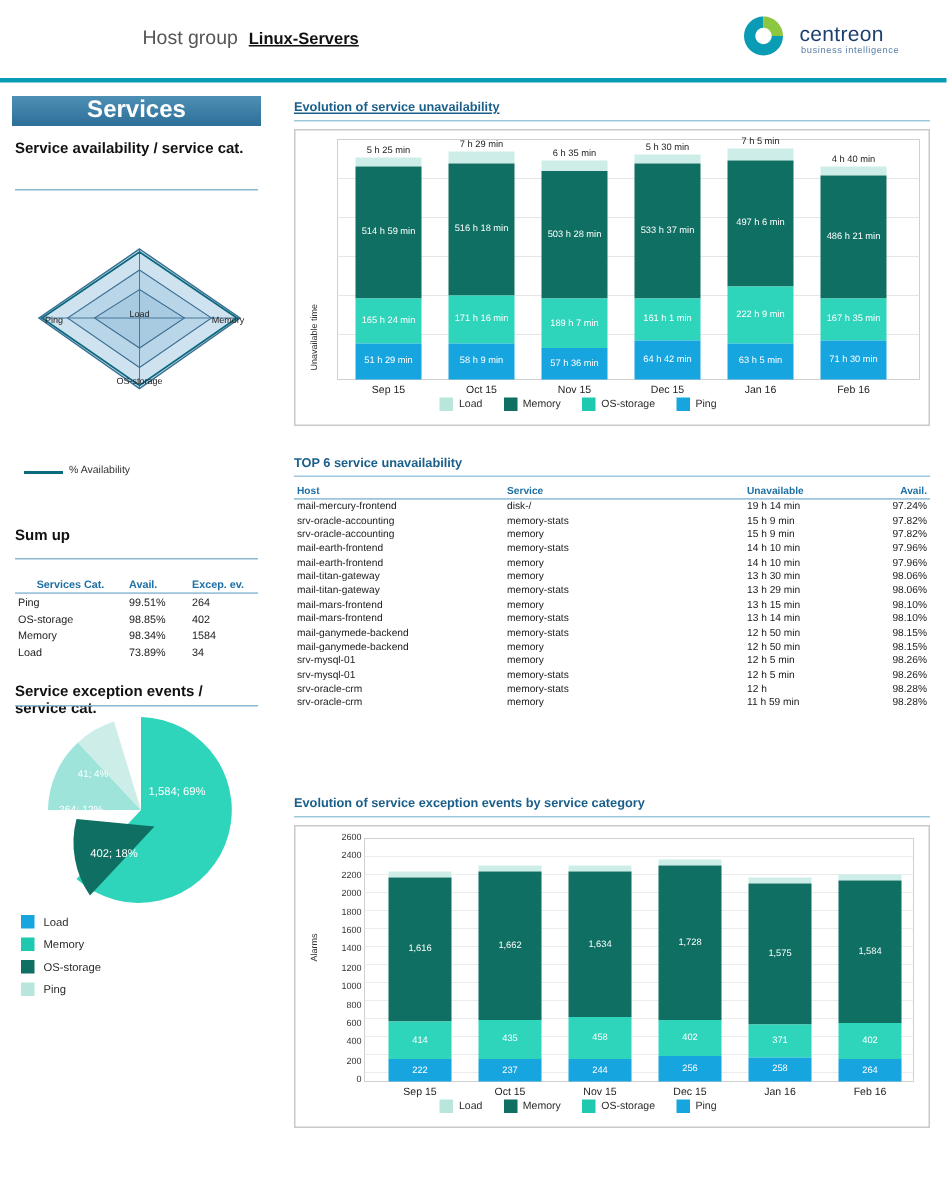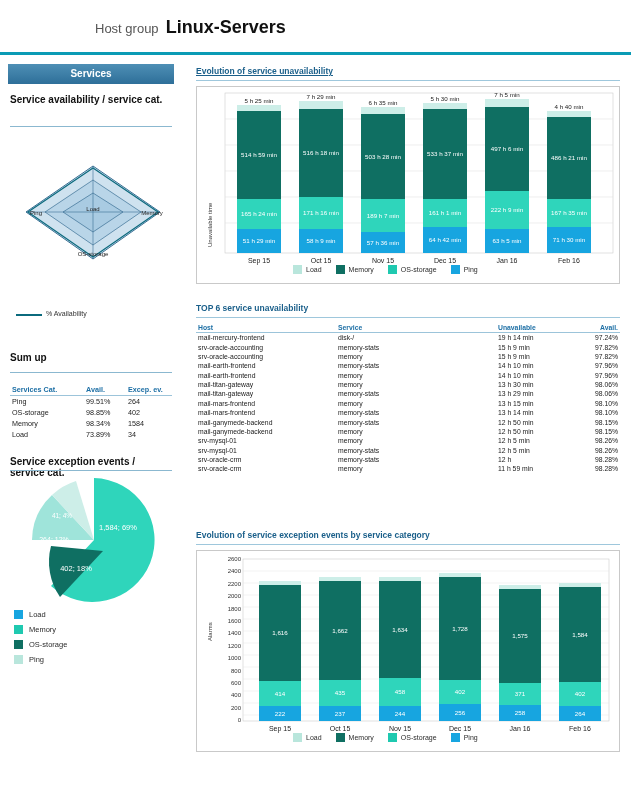--- a/index.html
+++ b/index.html
@@ -15,46 +15,46 @@
   }
   
   .header {
     position: absolute; left:0; top:0; width:631px; height:52px;
     background:#fff;
   }
   .header-title {
     position:absolute; left:95px; top:17px;
     font-size:13px; color:#555;
   }
-  .header-title b { color:#111; font-size:18px; }
+  .header-title b { color:#111; font-size:11px;text-decoration:underline; }
   .header-rule {
     position:absolute; left:0; top:52px; width:631px; height:3px;
     background:#0a9bb5;
   }
   .logo { position:absolute; right:12px; top:8px; width:130px; height:34px; }
   .logo-text { position:absolute; left:44px; top:6px; font-size:14px; color:#1d3f6e; letter-spacing:.2px;}
   .logo-sub { position:absolute; left:45px; top:22px; font-size:6.2px; color:#5b7fa8; letter-spacing:.4px;}
   
   .services-bar {
     position:absolute; left:8px; top:64px; width:166px; height:20px;
     background:#3b7fa8; color:#fff; text-align:center;
-    font-size:10px; line-height:20px; font-weight:bold;
+    font-size:16px; line-height:20px; font-weight:bold;
     background: linear-gradient(#4e8fb5,#2e6f99);
   }
   .sec-title {
     position:absolute; font-size:10px; font-weight:bold; color:#111;
   }
   .sec-underline { position:absolute; height:1px; background:#8bb8d0; }
 
   .radar { position:absolute; left:18px; top:160px; width:150px; height:105px; }
   .legend-avail { position:absolute; left:46px; top:310px; font-size:7px; color:#333;}
   .legend-avail-line { position:absolute; left:16px; top:314px; width:26px; height:2px; background:#0b6a7d;}
 
   table.sumup { position:absolute; left:10px; top:384px; width:162px; border-collapse:collapse; font-size:7.2px;}
-  table.sumup th { color:#1d6fa5; font-weight:bold; text-align:left; padding:1px 2px; border-bottom:1px solid #9cc4da;}
+  table.sumup th { color:#1d6fa5; font-weight:bold; text-align:center; padding:1px 2px; border-bottom:1px solid #9cc4da;}
   table.sumup td { padding:1px 2px; color:#222; }
   table.sumup th.num, table.sumup td.num { text-align:left; }
 
   .pie-wrap { position:absolute; left:14px; top:470px; width:160px; height:140px;}
   .pie-legend { position:absolute; left:14px; top:610px; width:160px; font-size:7.5px;}
   .pie-legend div { margin-bottom:6px; display:flex; align-items:center; }
   .swatch { width:9px; height:9px; display:inline-block; margin-right:6px;}
   .panel-title { position:absolute; font-size:8.5px; font-weight:bold; color:#1a5f8a;}
   .panel-rule { position:absolute; height:1px; background:#9ec7dc;}
 
@@ -77,20 +77,29 @@
   table.top15 td { padding:1.2px 2px; color:#1a1a1a;}
   table.top15 .r { text-align:right; }
 </style>
 </head>
 <body>
 
 <div class="header">
   <div class="header-title">
     <span>Host group</span>
     &nbsp;<b>Linux-Servers</b>
+  </div>
+  <div class="logo">
+    <svg width="40" height="32" viewBox="0 0 40 32">
+      <path d="M20 3 A13 13 0 1 0 33 16 L20 16 Z" fill="#0a9bb5"></path>
+      <path d="M20 3 A13 13 0 0 1 33 16 L20 16 Z" fill="#8dc63f"></path>
+      <circle cx="20" cy="16" r="5.5" fill="#ffffff"></circle>
+    </svg>
+    <div class="logo-text">centreon</div>
+    <div class="logo-sub">business intelligence</div>
   </div>
   <div class="header-rule"></div>
 </div>
 
 <div class="services-bar">Services</div>
 
 <div class="sec-title" style="left:10px; top:94px; width:160px;">Service availability / service cat.</div>
 <div class="sec-underline" style="left:10px; top:126px; width:162px;"></div>
 
 <div class="radar">

